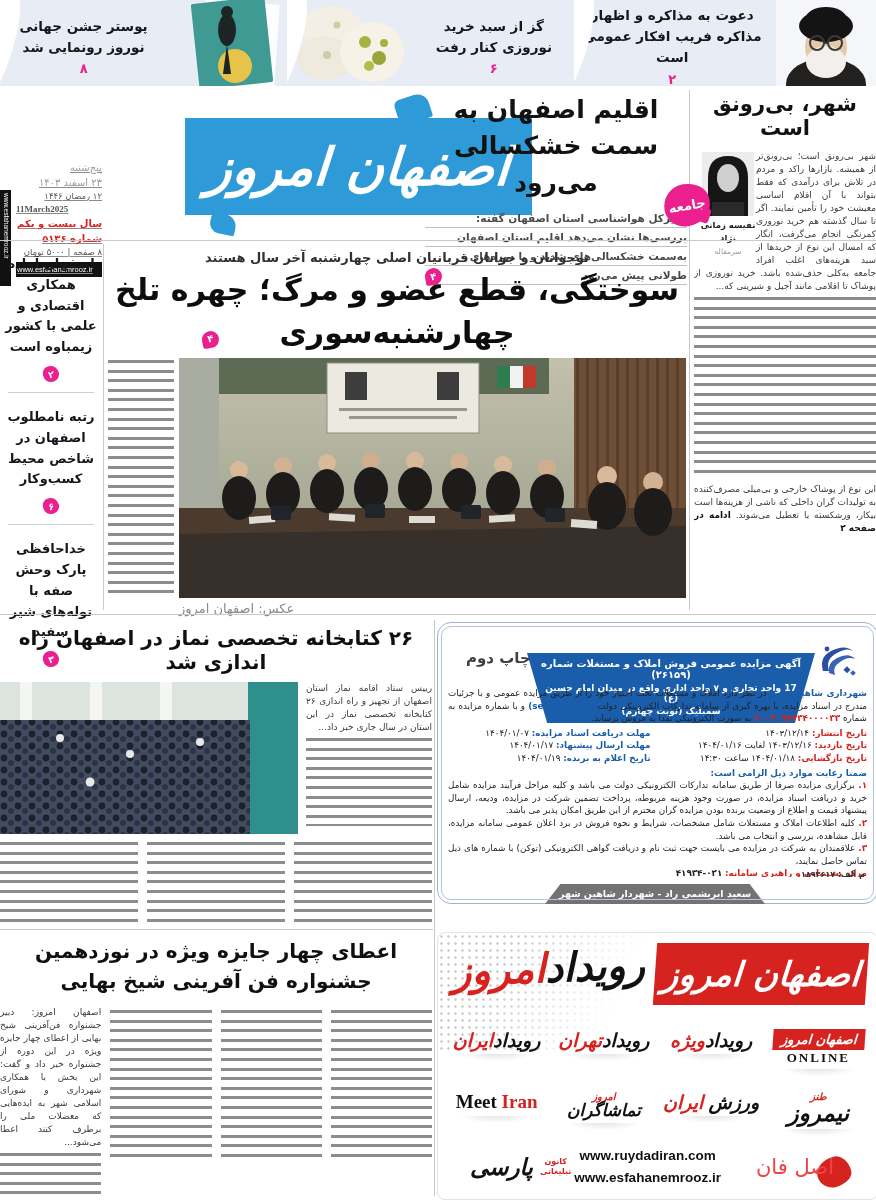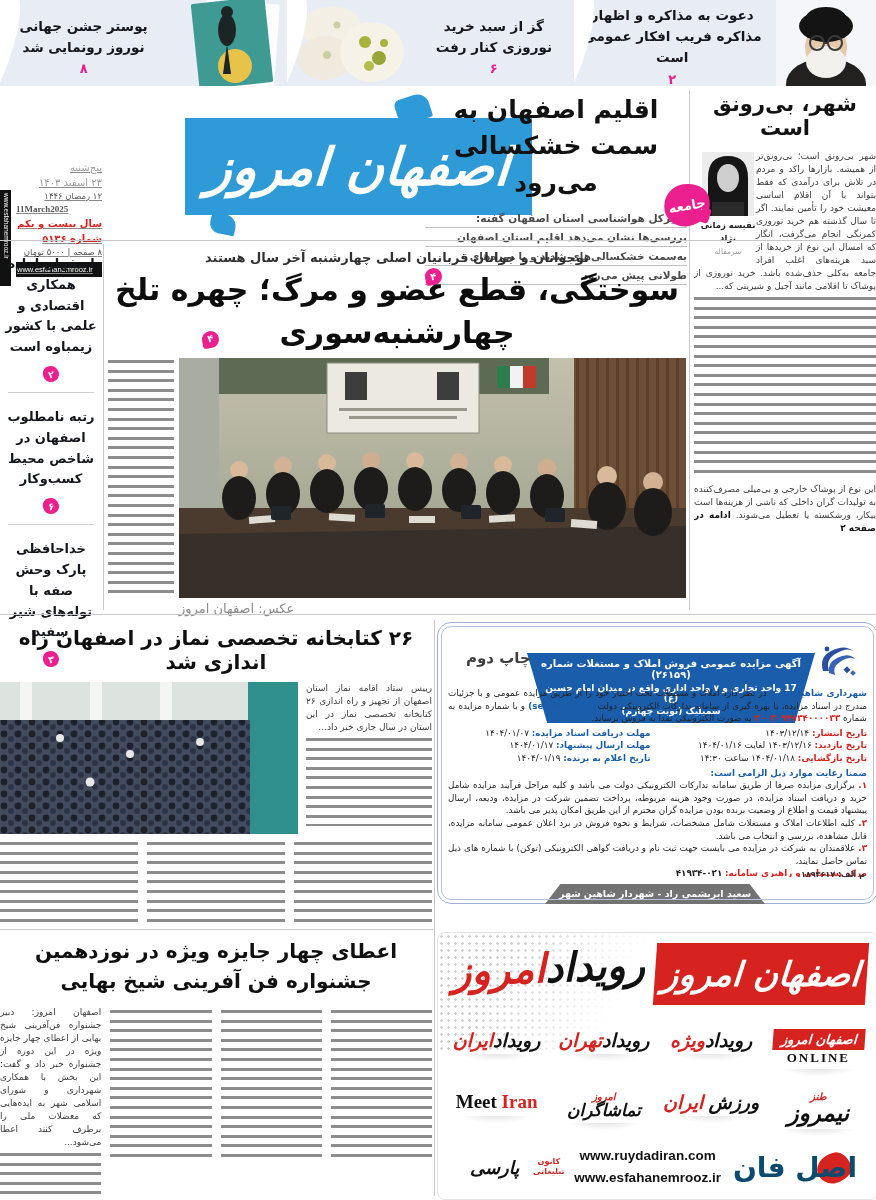--- a/index.html
+++ b/index.html
@@ -98,25 +98,25 @@
   .brand .rd{font-size:19px;font-weight:bold;font-style:italic;color:#d6231f;white-space:nowrap;}
   .brand .sup{display:block;font-size:10px;margin-bottom:-2px;}
   .brand .arc{height:10px;margin-top:3px;background:radial-gradient(60% 160% at 50% -30%,#dcdcdc 0,transparent 65%);}
   .brand .online{display:block;font-family:"Liberation Serif",serif;font-weight:bold;font-size:13px;letter-spacing:2px;color:#111;font-style:normal;}
   #ruydad .miniband{font-size:13px;padding:3px 8px;}
   .latinbrand{font-family:"Liberation Serif",serif;font-weight:bold;font-size:19px;color:#111;font-style:normal;}
   .latinbrand .rd2{color:#d6231f;}
   #ruydad .botrow{position:absolute;left:8px;right:8px;bottom:6px;height:52px;display:flex;align-items:center;}
   #aslfun{width:150px;text-align:center;position:relative;}
   #aslfun .blob{position:absolute;right:18px;top:2px;width:34px;height:30px;background:#d6231f;border-radius:60% 40% 55% 45%/50% 60% 40% 50%;transform:rotate(-15deg);}
-  #aslfun .txt{position:relative;font-size:28px;font-weight:bold;color:#0c4a6e;}
+  #aslfun .txt{position:relative;font-size:21px;font-weight:normal;color:#ef4444;}
   #urls{flex:1;text-align:center;direction:ltr;font-family:"Liberation Sans",sans-serif;font-weight:bold;font-size:13.5px;color:#111;line-height:1.6;}
   #parsi{width:130px;display:flex;align-items:center;justify-content:center;gap:4px;}
   #parsi .k{font-size:8px;color:#d6231f;font-weight:bold;line-height:1.3;text-align:center;}
-  #parsi .p{font-size:18px;font-weight:bold;font-style:italic;color:#111;margin-left:24px;}
+  #parsi .p{font-size:23px;font-weight:bold;font-style:italic;color:#111;margin-left:24px;}
   .ltr{direction:ltr;font-family:"Liberation Sans",sans-serif;}
 </style>
 </head>
 <body>
 
 <div id="page">
 
   <div id="top-strip" class="abs">
     <div class="teaser" style="flex:1.05;">
       <div style="width:100px;height:86px;flex:none;position:relative;">

